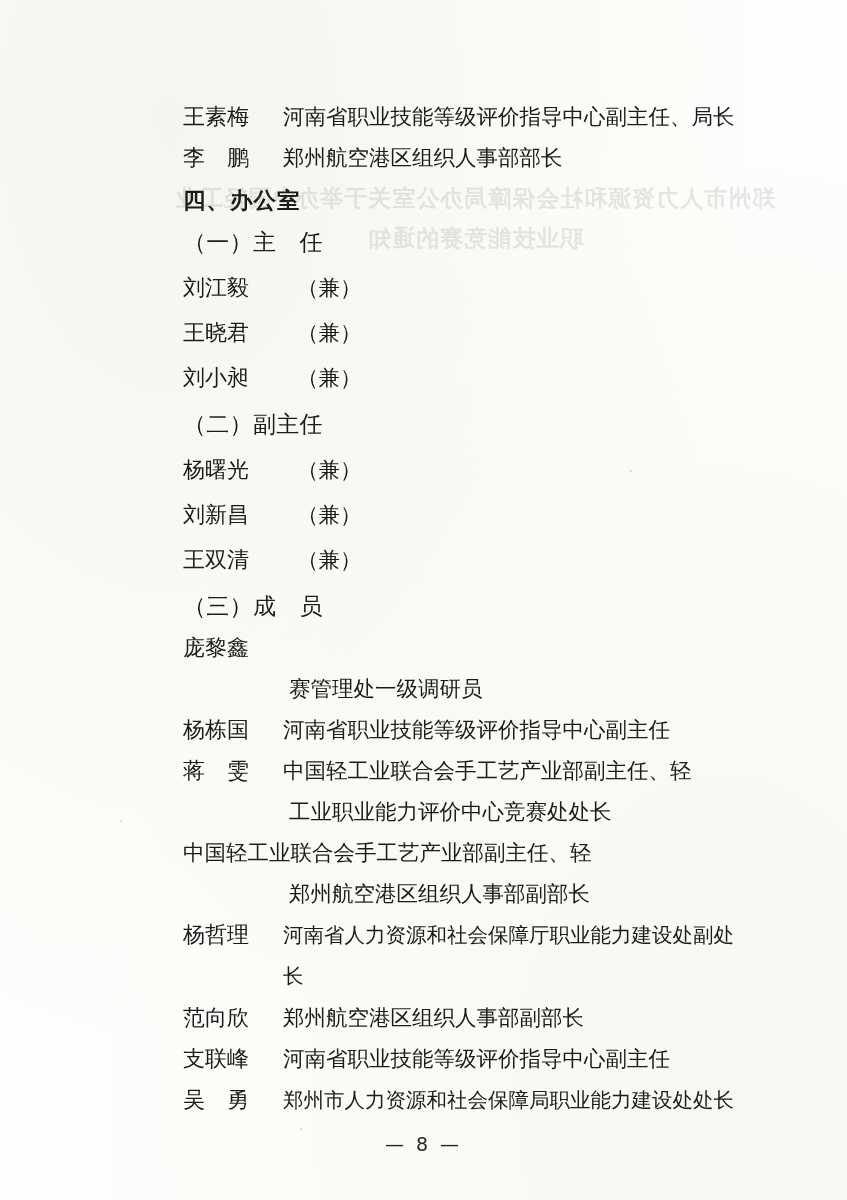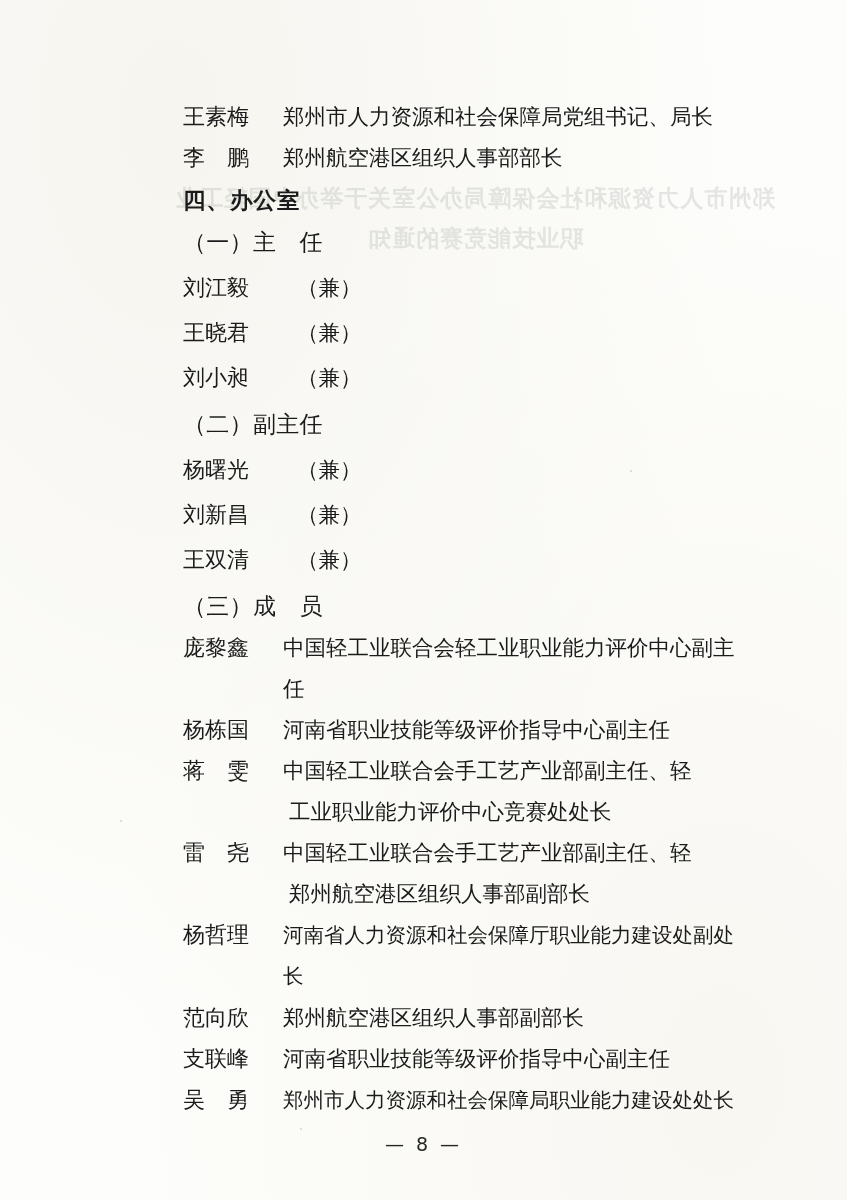--- a/index.html
+++ b/index.html
@@ -101,21 +101,21 @@
 <body>
 
 <div class="page">
 
   <div class="ghost">郑州市人力资源和社会保障局办公室关于举办中国轻工业职业技能竞赛的通知</div>
 
   <div class="content">
 
     <div class="row">
       <span class="n">王素梅</span>
-      <span class="d">郑州市人力资源和社会保障局党组书记、局长</span>
+      <span class="d">河南省职业技能等级评价指导中心副主任、局长</span>
     </div>
 
     <div class="row">
       <span class="n">李　鹏</span>
       <span class="d">郑州航空港区组织人事部部长</span>
     </div>
 
     <div class="heading">四、办公室</div>
 
     <div class="sub">（一）主　任</div>
@@ -145,37 +145,36 @@
     </div>
     <div class="row" style="margin-top:4px">
       <span class="n">王双清</span>
       <span class="d" style="padding-left:14px">（兼）</span>
     </div>
 
     <div class="sub" style="margin-top:6px">（三）成　员</div>
 
     <div class="row tight" style="margin-top:0">
       <span class="n">庞黎鑫</span>
-      <span class="d">中国轻工业联合会轻工业职业能力评价中心副主任</span>
-    </div>
-
+    </div>
+
+    <div class="cont">赛管理处一级调研员</div>
 
     <div class="row tight">
       <span class="n">杨栋国</span>
       <span class="d">河南省职业技能等级评价指导中心副主任</span>
     </div>
 
     <div class="row tight">
       <span class="n">蒋　雯</span>
       <span class="d">中国轻工业联合会手工艺产业部副主任、轻</span>
     </div>
     <div class="cont">工业职业能力评价中心竞赛处处长</div>
 
     <div class="row tight">
-      <span class="n">雷　尧</span>
       <span class="d">中国轻工业联合会手工艺产业部副主任、轻</span>
     </div>
     <div class="cont">郑州航空港区组织人事部副部长</div>
 
     <div class="row tight">
       <span class="n">杨哲理</span>
       <span class="d" style="font-size:20.5px">河南省人力资源和社会保障厅职业能力建设处副处长</span>
     </div>
 
     <div class="row tight">

